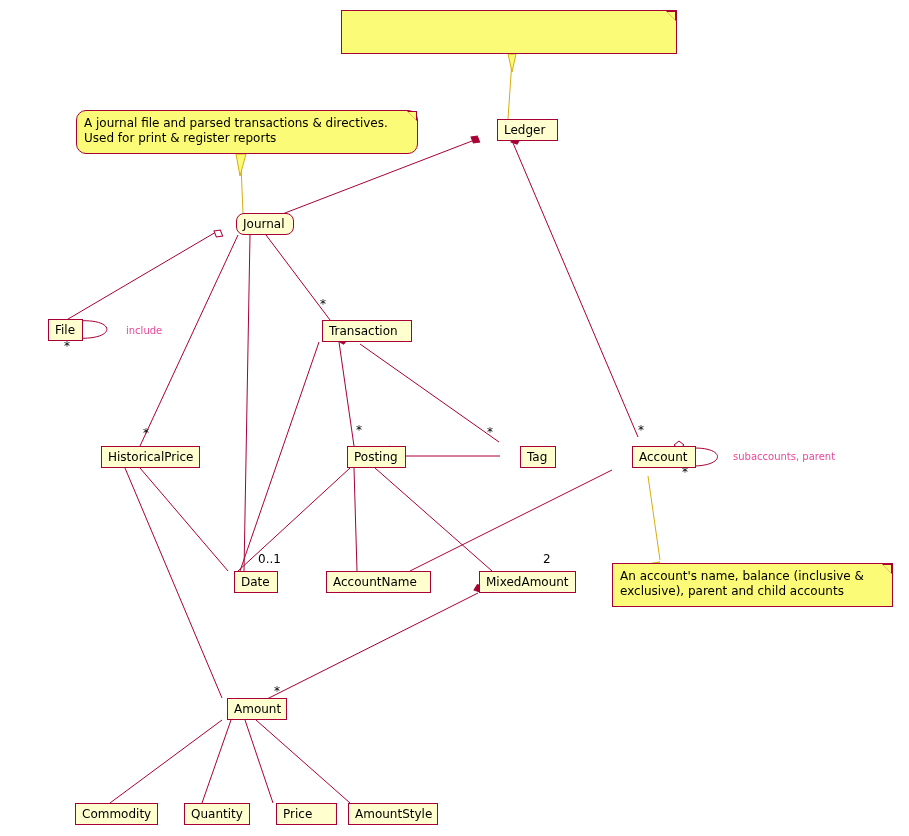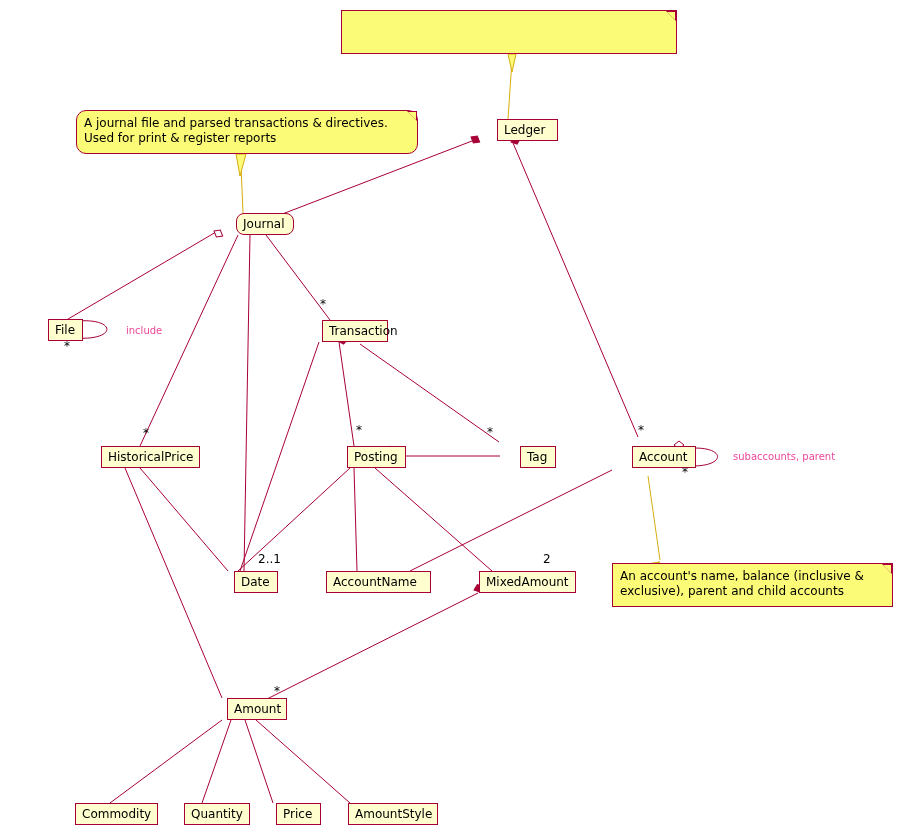--- a/index.html
+++ b/index.html
@@ -142,49 +142,49 @@
       </g>
       <g transform="translate(474,590) rotate(-20)">
         <path d="M 0 0 L 5 -4 L 10 0 L 5 4 Z" stroke="#A80036" stroke-width="1" fill="#A80036"></path>
       </g>
     </svg>
 
   <div id="nodes-layer">
       <div class="node" style="left: 477px; top: 119px; width: 61px; height: 22px;">Ledger</div>
       <div class="node" style="left: 216px; top: 213px; width: 58px; height: 22px; border-radius: 8px;">Journal</div>
       <div class="node" style="left: 28px; top: 319px; width: 35px; height: 22px;">File</div>
-      <div class="node" style="left: 302px; top: 320px; width: 66px; height: 22px;">Transaction</div>
+      <div class="node" style="left: 302px; top: 320px; width: 90px; height: 22px;">Transaction</div>
       <div class="node" style="left: 81px; top: 446px; width: 99px; height: 22px;">HistoricalPrice</div>
       <div class="node" style="left: 327px; top: 446px; width: 59px; height: 22px;">Posting</div>
       <div class="node" style="left: 500px; top: 446px; width: 36px; height: 22px;">Tag</div>
       <div class="node" style="left: 612px; top: 446px; width: 64px; height: 22px;">Account</div>
       <div class="node" style="left: 214px; top: 571px; width: 44px; height: 22px;">Date</div>
       <div class="node" style="left: 306px; top: 571px; width: 105px; height: 22px;">AccountName</div>
       <div class="node" style="left: 459px; top: 571px; width: 97px; height: 22px;">MixedAmount</div>
       <div class="node" style="left: 207px; top: 698px; width: 60px; height: 22px;">Amount</div>
       <div class="node" style="left: 55px; top: 803px; width: 83px; height: 22px;">Commodity</div>
       <div class="node" style="left: 164px; top: 803px; width: 66px; height: 22px;">Quantity</div>
-      <div class="node" style="left: 256px; top: 803px; width: 45px; height: 22px;">Price</div>
+      <div class="node" style="left: 256px; top: 803px; width: 61px; height: 22px;">Price</div>
       <div class="node" style="left: 328px; top: 803px; width: 90px; height: 22px;">AmountStyle</div>
     </div>
   <div id="notes-layer">
       <div class="note" style="left: 341px; top: 10px; width: 336px; min-height: 44px;"><span class="fold"></span><span class="fold-inner"></span></div>
       <div class="note" style="left: 76px; top: 110px; width: 342px; min-height: 44px; border-radius: 10px;"><span>A journal file and parsed transactions &amp; directives.
 Used for print &amp; register reports</span><span class="fold"></span><span class="fold-inner"></span></div>
       <div class="note" style="left: 612px; top: 563px; width: 281px; min-height: 44px;"><span>An account's name, balance (inclusive &amp;
 exclusive), parent and child accounts</span><span class="fold"></span><span class="fold-inner"></span></div>
     </div>
   <div id="labels-layer">
       <div class="label" style="left: 126px; top: 324px;">include</div>
       <div class="label" style="left: 733px; top: 450px;">subaccounts, parent</div>
       <div class="mult" style="left: 64px; top: 340px;">*</div>
       <div class="mult" style="left: 320px; top: 298px;">*</div>
       <div class="mult" style="left: 143px; top: 427px;">*</div>
       <div class="mult" style="left: 356px; top: 424px;">*</div>
       <div class="mult" style="left: 487px; top: 426px;">*</div>
       <div class="mult" style="left: 638px; top: 424px;">*</div>
       <div class="mult" style="left: 682px; top: 466px;">*</div>
-      <div class="mult" style="left: 258px; top: 553px;">2..1</div>
+      <div class="mult" style="left: 258px; top: 553px;">0..1</div>
       <div class="mult" style="left: 543px; top: 553px;">2</div>
       <div class="mult" style="left: 274px; top: 685px;">*</div>
     </div>
 
 </div>
 
 </body></html>

